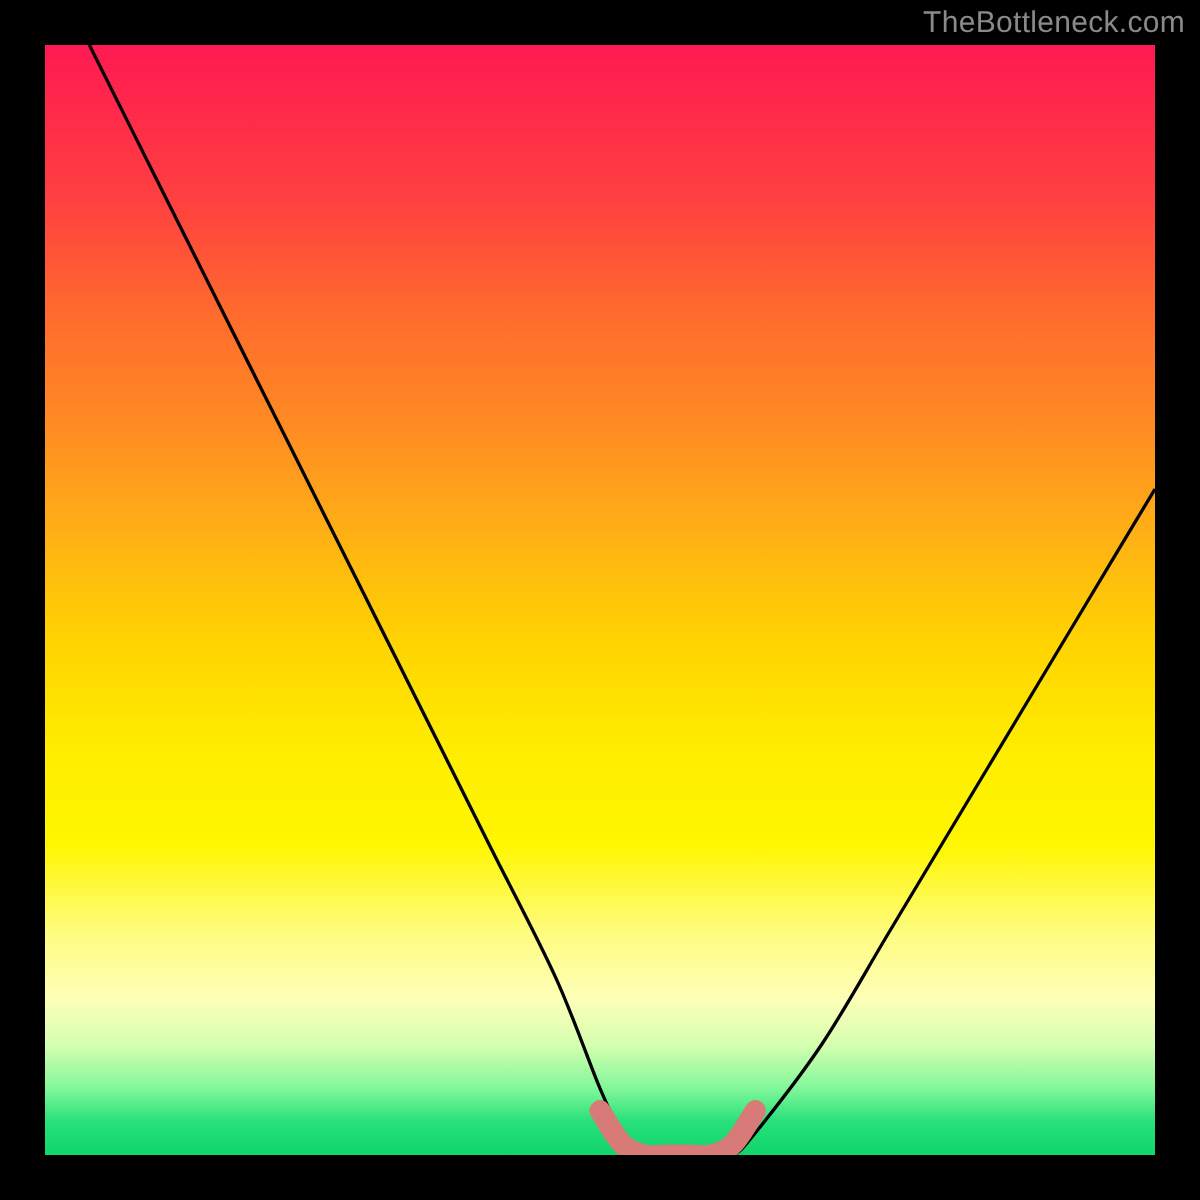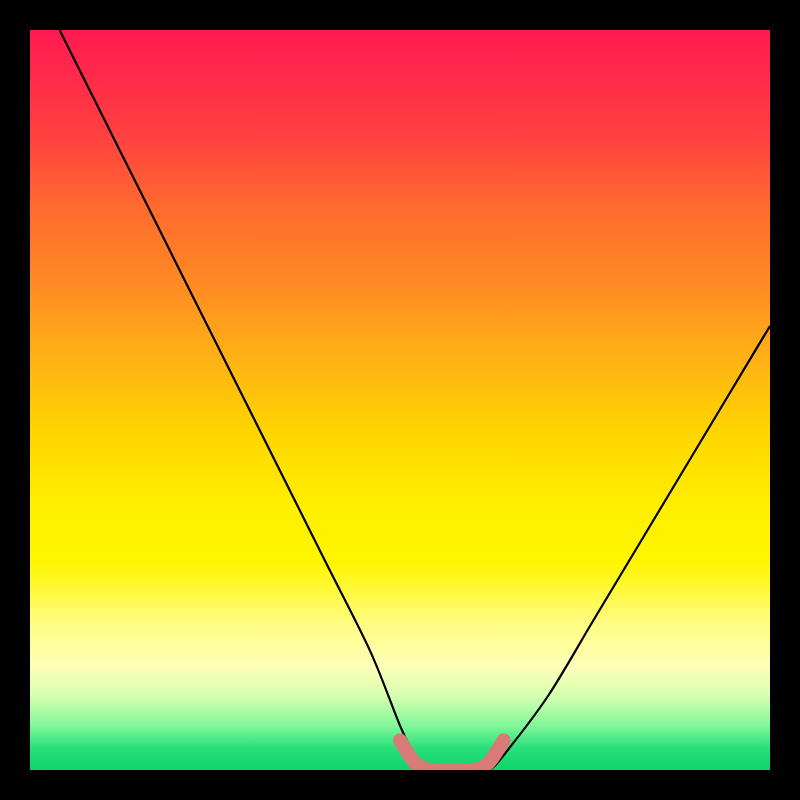--- a/index.html
+++ b/index.html
@@ -60,13 +60,14 @@
 <body>
 
 <div class="container">
   <div class="plot-area"></div>
 
   <svg class="overlay" viewBox="0 0 740 740" preserveAspectRatio="none">
     <path id="curve-main" fill="none" stroke="#000" stroke-width="2.2" d="M 29.6 0.0 C 37.0 14.8, 59.2 59.2, 74.0 88.8 C 88.8 118.4, 103.6 148.0, 118.4 177.6 C 133.2 207.2, 148.0 236.8, 162.8 266.4 C 177.6 296.0, 192.4 325.6, 207.2 355.2 C 222.0 384.8, 236.8 414.4, 251.6 444.0 C 266.4 473.6, 281.2 503.2, 296.0 532.8 C 310.8 562.4, 328.1 594.5, 340.4 621.6 C 352.7 648.7, 362.6 678.3, 370.0 695.6 C 377.4 712.9, 379.9 717.8, 384.8 725.2 C 389.7 732.6, 394.7 737.5, 399.6 740.0 C 404.5 742.5, 409.5 740.0, 414.4 740.0 C 419.3 740.0, 424.3 740.0, 429.2 740.0 C 434.1 740.0, 439.1 740.0, 444.0 740.0 C 448.9 740.0, 453.9 742.5, 458.8 740.0 C 463.7 737.5, 463.7 737.5, 473.6 725.2 C 483.5 712.9, 503.2 688.2, 518.0 666.0 C 532.8 643.8, 547.6 616.7, 562.4 592.0 C 577.2 567.3, 592.0 542.7, 606.8 518.0 C 621.6 493.3, 636.4 468.7, 651.2 444.0 C 666.0 419.3, 680.8 394.7, 695.6 370.0 C 710.4 345.3, 732.6 308.3, 740.0 296.0"></path>
     <path id="curve-flat" fill="none" stroke="#d87a78" stroke-width="14" stroke-linecap="round" stroke-linejoin="round" d="M 370.0 710.4 C 372.5 714.1, 379.9 727.7, 384.8 732.6 C 389.7 737.5, 394.7 738.8, 399.6 740.0 C 404.5 741.2, 409.5 740.0, 414.4 740.0 C 419.3 740.0, 424.3 740.0, 429.2 740.0 C 434.1 740.0, 439.1 741.2, 444.0 740.0 C 448.9 738.8, 453.9 737.5, 458.8 732.6 C 463.7 727.7, 471.1 714.1, 473.6 710.4"></path>
   </svg>
 
+  <div class="watermark">TheBottleneck.com</div>
 </div>
 
 </body></html>

